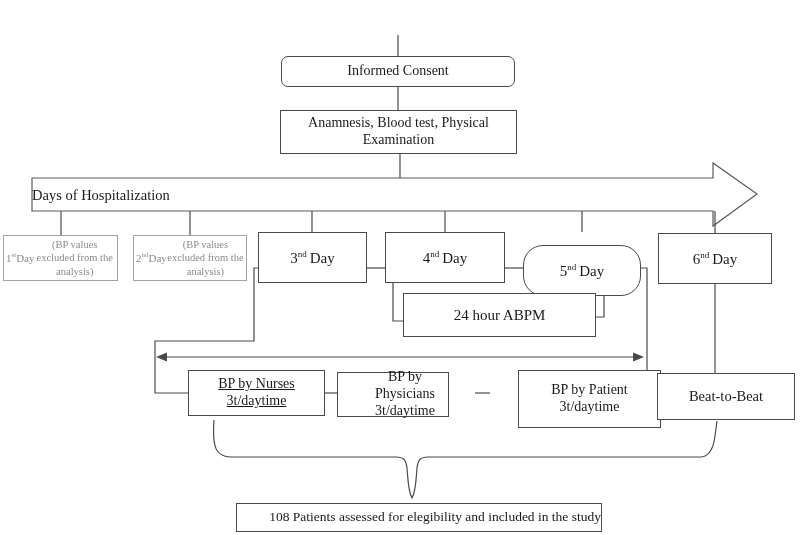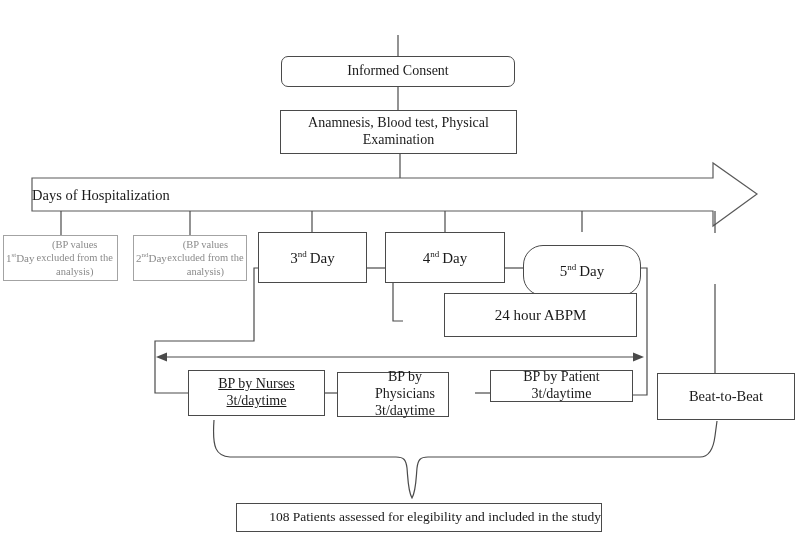--- a/index.html
+++ b/index.html
@@ -105,36 +105,39 @@
   </div>
 
   <div class="box day" style="left:385px;top:232px;width:120px;height:51px;">
     <span><span>4</span><sup>nd</sup><span class="word">Day</span></span>
   </div>
 
   <div class="box day" style="left:523px;top:245px;width:118px;height:51px;border-radius:20px;">
     <span><span>5</span><sup>nd</sup><span class="word">Day</span></span>
   </div>
 
+  <div class="box day" style="left:658px;top:233px;width:114px;height:51px;">
+    <span><span>6</span><sup>nd</sup><span class="word">Day</span></span>
+  </div>
 
-  <div class="box abpm" style="left:403px;top:293px;width:193px;height:44px;margin-left:41px;">
+  <div class="box abpm" style="left:403px;top:293px;width:193px;height:44px;">
     <span>24 hour ABPM</span>
   </div>
 
   <div class="box meas" style="left:188px;top:370px;width:137px;height:46px;text-decoration:underline;">
     <span>BP by Nurses</span>
     <span>3t/daytime</span>
   </div>
 
   <div class="box meas" style="left:337px;top:372px;width:112px;height:45px;padding-left:24px;">
     <span>BP by Physicians</span>
     <span>3t/daytime</span>
   </div>
 
-  <div class="box meas" style="left:490px;top:370px;width:143px;height:32px;">
+  <div class="box meas" style="left:518px;top:370px;width:143px;height:58px;">
     <span>BP by Patient</span>
     <span>3t/daytime</span>
   </div>
 
   <div class="box meas" style="left:657px;top:373px;width:138px;height:47px;font-size:14.5px;">
     <span>Beat-to-Beat</span>
   </div>
 
   <div class="box conclusion" style="left:236px;top:503px;width:366px;height:29px;">
     <span>108 Patients assessed for elegibility and included in the study</span>

